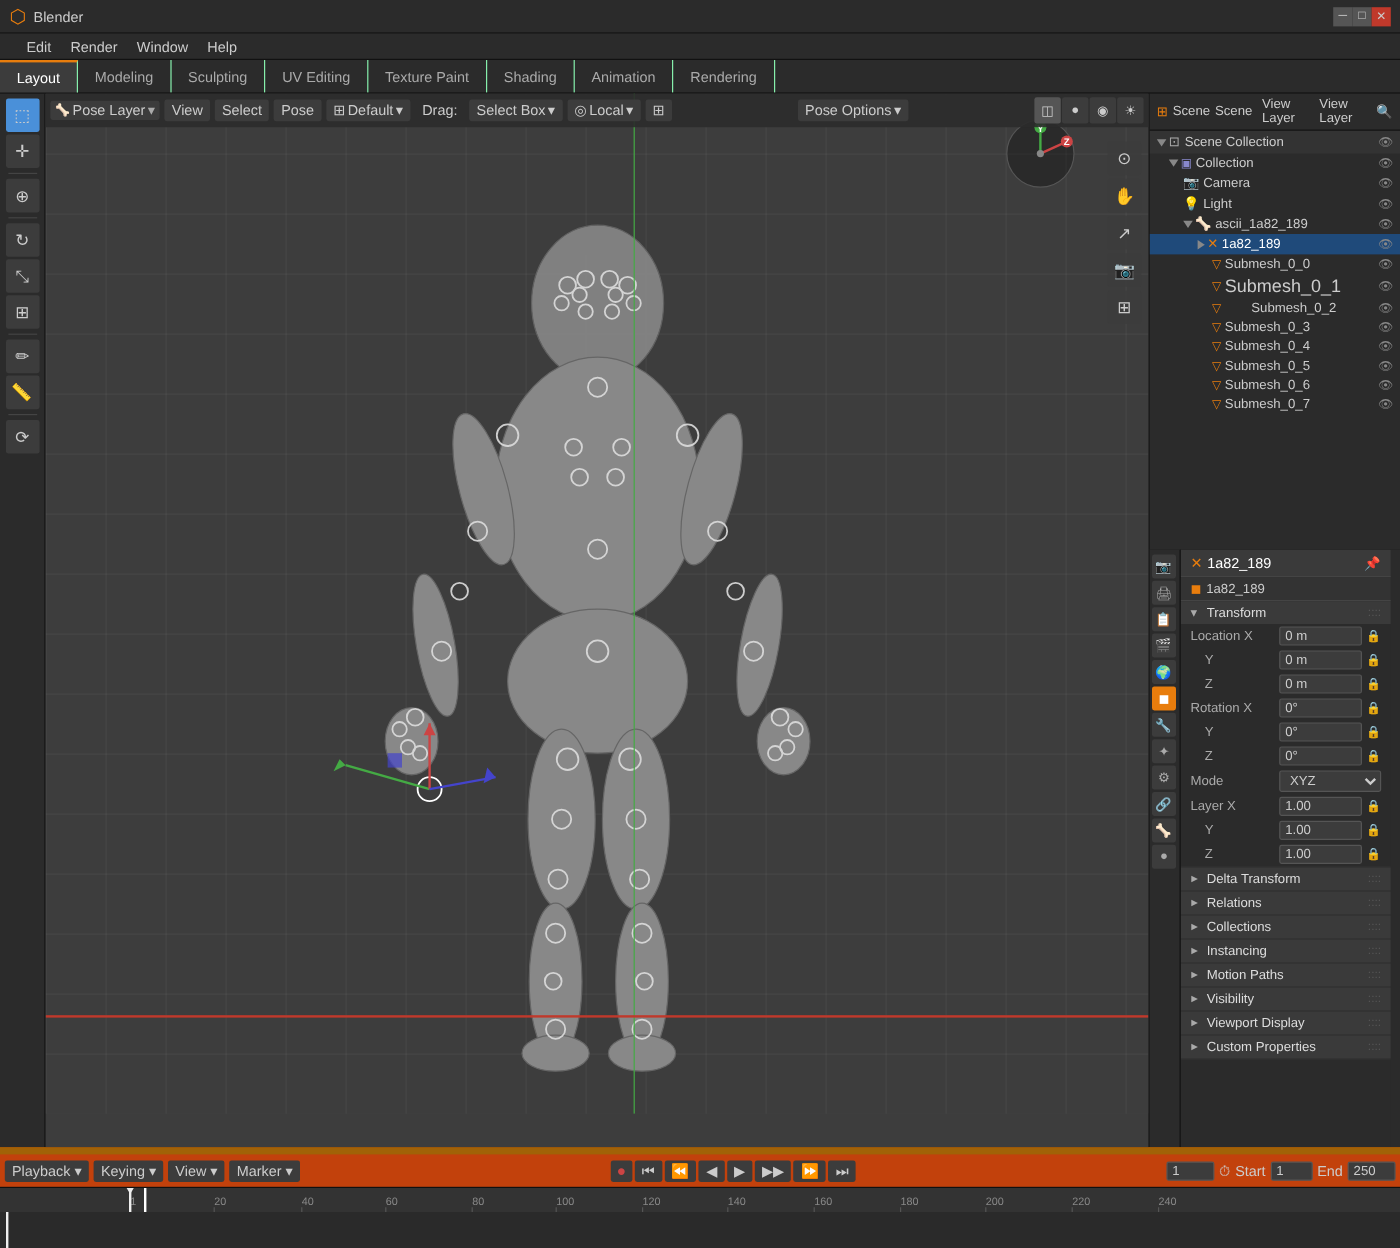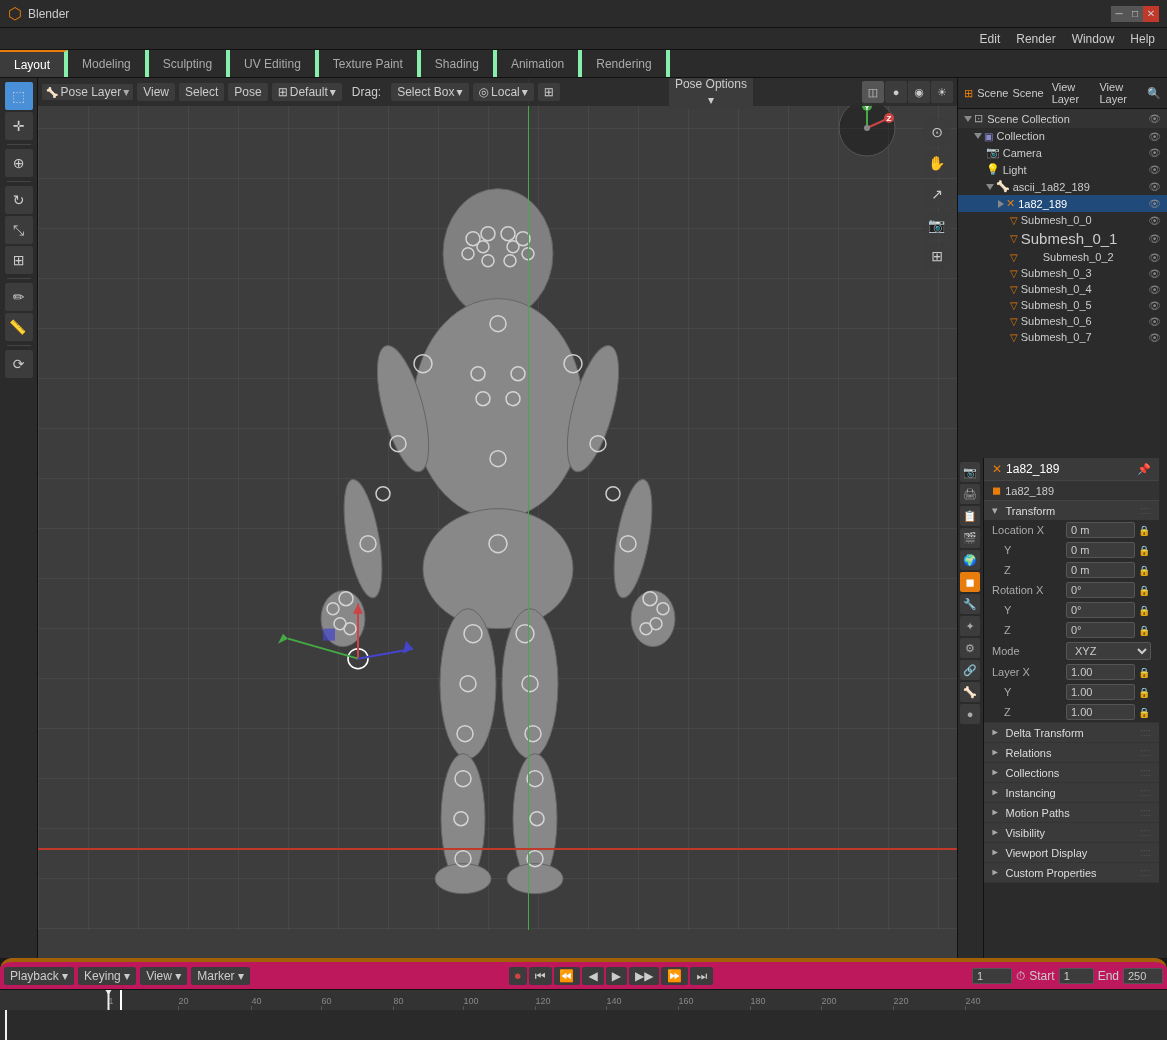--- a/index.html
+++ b/index.html
@@ -4,26 +4,26 @@
   <style>
     * { box-sizing: border-box; margin: 0; padding: 0; }
     body { background: #1a1a1a; color: #ccc; font-family: 'Segoe UI', Arial, sans-serif; font-size: 12px; width: 1167px; height: 1040px; overflow: hidden; }
     
     
     #titlebar { background: #2b2b2b; height: 28px; display: flex; align-items: center; padding: 0 8px; border-bottom: 1px solid #111; }
     #titlebar .winbtn { width: 16px; height: 16px; border: none; background: #555; color: #ccc; font-size: 10px; cursor: pointer; display: flex; align-items: center; justify-content: center; }
     #titlebar .winbtn.close { background: #c0392b; }
 
     
-    #menubar { background: #2b2b2b; height: 22px; display: flex; align-items: center; padding: 0 4px; border-bottom: 1px solid #111; justify-content: flex-end; }
+    #menubar { background: #2b2b2b; height: 22px; display: flex; align-items: center; padding: 0 14px; border-bottom: 1px solid #111; }
     #menubar .menuitem { padding: 2px 8px; color: #ccc; font-size: 12px; cursor: pointer; }
 
     
     #workspacetabs { background: #2b2b2b; height: 28px; display: flex; align-items: center; border-bottom: 1px solid #111; padding: 0; }
-    .ws-tab { padding: 4px 14px; color: #aaa; font-size: 12px; cursor: pointer; border-right: 4px solid #86efac; height: 100%; display: flex; align-items: center; }
+    .ws-tab { padding: 4px 14px; color: #aaa; font-size: 12px; cursor: pointer; border-right: 1px solid #86efac; height: 100%; display: flex; align-items: center; }
     .ws-tab.active { background: #3c3c3c; color: #fff; border-top: 2px solid #e87d0d; }
 
     
     #main { display: flex; flex-direction: column; height: calc(1040px - 78px); }
     #content { display: flex; flex: 1; overflow: hidden; }
 
     
     #left-toolbar { width: 38px; background: #2b2b2b; display: flex; flex-direction: column; align-items: center; padding: 4px 2px; gap: 2px; border-right: 1px solid #111; }
     .tool-btn { width: 28px; height: 28px; background: #3c3c3c; border: none; color: #ccc; cursor: pointer; display: flex; align-items: center; justify-content: center; font-size: 14px; border-radius: 2px; }
     .tool-btn.active { background: #4a90d9; }
@@ -64,21 +64,21 @@
     
     
     #props-panel { width: 175px; overflow-y: auto; background: #2b2b2b; }
     .props-section { border-bottom: 1px solid #333; }
     .props-section-header { background: #3a3a3a; padding: 3px 8px; font-size: 11px; color: #ddd; cursor: pointer; display: flex; align-items: center; gap: 4px; }
     .props-row { display: flex; align-items: center; padding: 2px 8px; font-size: 11px; gap: 4px; }
     .props-label { color: #aaa; width: 70px; flex-shrink: 0; }
     .props-value { background: #3c3c3c; border: 1px solid #555; color: #ccc; padding: 1px 4px; font-size: 11px; flex: 1; border-radius: 2px; }
 
     
-    #bottom { background: #be185d; border-top: 4px solid #a16207; border-radius: 12px; }
+    #bottom { background: #c2410c; border-top: 6px solid #a16207; }
     #timeline-header { height: 28px; display: flex; align-items: center; padding: 0 4px; gap: 4px; border-bottom: 1px solid #111; }
     #timeline { height: 50px; position: relative; background: #2b2b2b; }
     #timeline-ruler { height: 20px; background: #333; display: flex; align-items: center; position: relative; }
     #playhead { position: absolute; width: 2px; background: #fff; top: 0; bottom: 0; left: 120px; z-index: 10; }
 
     
     #vp-overlay-top { position: absolute; top: 0; left: 0; right: 0; height: 28px; background: rgba(43,43,43,0.9); display: flex; align-items: center; padding: 0 4px; gap: 4px; z-index: 20; }
 
     
     #right-container { display: flex; width: 210px; flex-direction: column; }
@@ -178,21 +178,21 @@
         <div class="vp-btn">
           <span>Select Box</span>
           <span>▾</span>
         </div>
         <div class="vp-btn">
           <span>◎</span>
           <span>Local</span>
           <span>▾</span>
         </div>
         <div class="vp-btn">⊞</div>
-        <div class="vp-btn" style="margin-left:auto;flex-direction:column;">
+        <div class="vp-btn" style="margin-left:auto;">
           <span>Pose Options</span>
           <span>▾</span>
         </div>
         <div class="vp-mode-btns">
           <button class="vp-mode-btn active">◫</button>
           <button class="vp-mode-btn">●</button>
           <button class="vp-mode-btn">◉</button>
           <button class="vp-mode-btn">☀</button>
         </div>
       </div>

